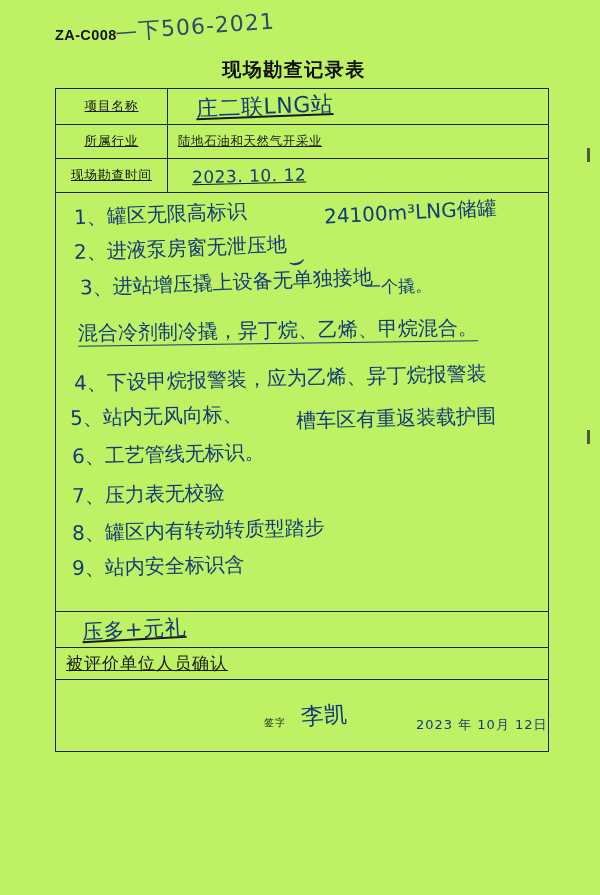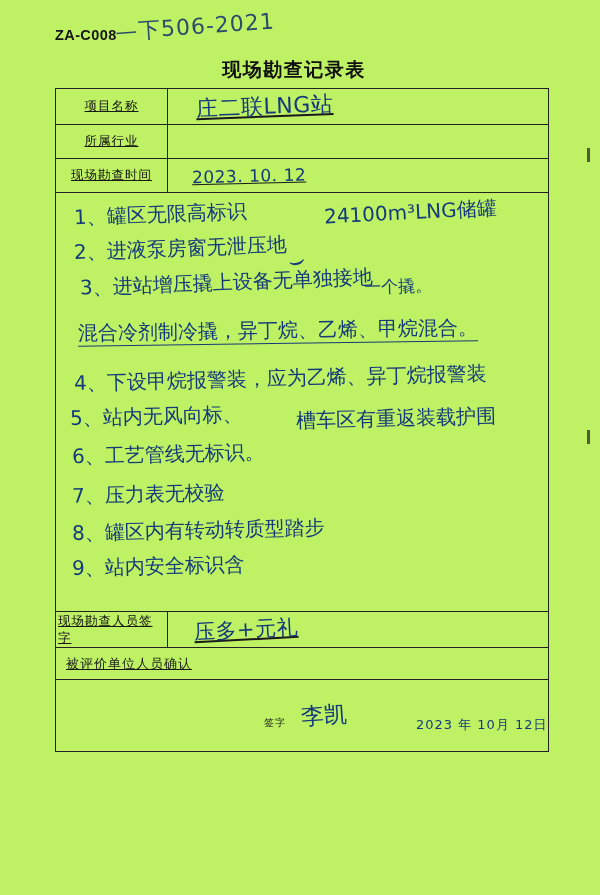--- a/index.html
+++ b/index.html
@@ -150,21 +150,21 @@
     padding-bottom: 1px;
   }
 
   
   .sig-row { height: 36px; }
   .confirm-row {
     height: 32px;
     display: flex;
     align-items: center;
     padding-left: 10px;
-    font-size: 13px;
+    font-size: 17px;
     letter-spacing: 1px;
     box-sizing: border-box;
     border-bottom: 1.6px solid #222;
   }
   .confirm-body {
     height: 72px;
     position: relative;
     border-bottom: 1.6px solid #222;
     box-sizing: border-box;
   }
@@ -225,20 +225,21 @@
 
     <div class="row r-h36">
       <div class="cell-label">项目名称</div>
       <div class="cell-value">
         <span class="hand proj-hand slant-1">庄二联LNG站</span>
       </div>
     </div>
 
     <div class="row r-h34">
       <div class="cell-label">所属行业</div>
+      <div class="cell-value">陆地石油和天然气开采业</div>
     </div>
 
     <div class="row r-h34">
       <div class="cell-label">现场勘查时间</div>
       <div class="cell-value">
         <span class="hand hand-md slant-2" style="padding-left:14px;">2023. 10. 12</span>
       </div>
     </div>
 
 
@@ -272,21 +273,20 @@
         <div class="side-note hand-md slant-2" style="left:308px; top:82px;">一个撬。</div>
 
         <div class="side-note hand-lg slant-2" style="left:240px; top:212px;">槽车区有重返装载护围</div>
 
         <div class="curve-mark" style="left:232px; top:52px; transform:rotate(-14deg);">⌣</div>
 
       </div>
     </div>
 
     <div class="row sig-row">
-      <div class="cell-label">现场勘查人员签字</div>
       <div class="cell-value">
         <span class="hand slant-3" style="font-size:21px; padding-left:16px;">压多+元礼</span>
       </div>
     </div>
 
     <div class="confirm-row">被评价单位人员确认</div>
 
     <div class="confirm-body">
       <div class="confirm-sign-label">签字</div>
       <div class="confirm-sign-hand">李凯</div>

